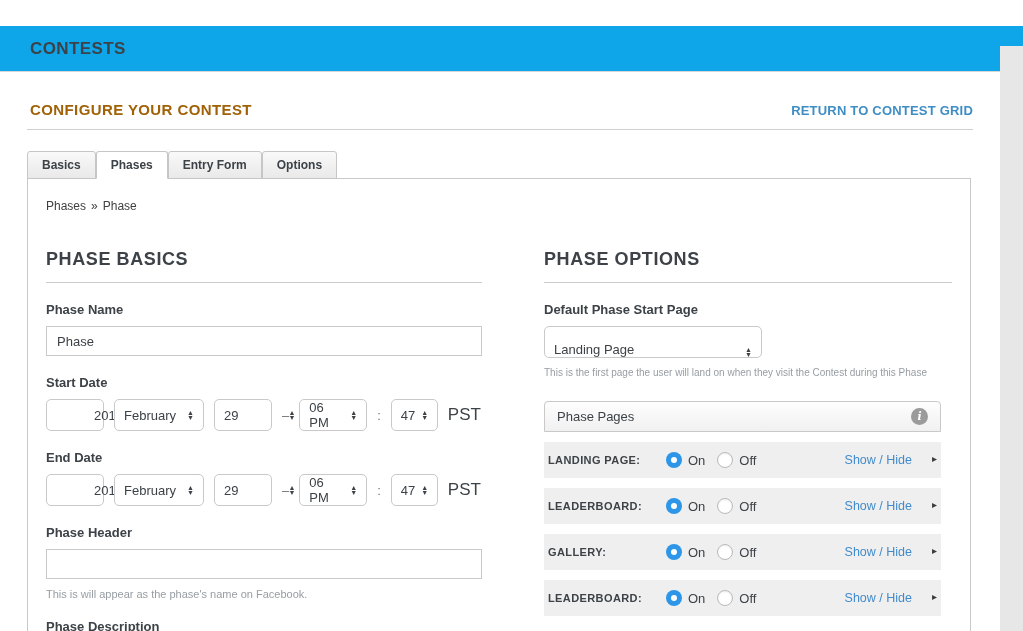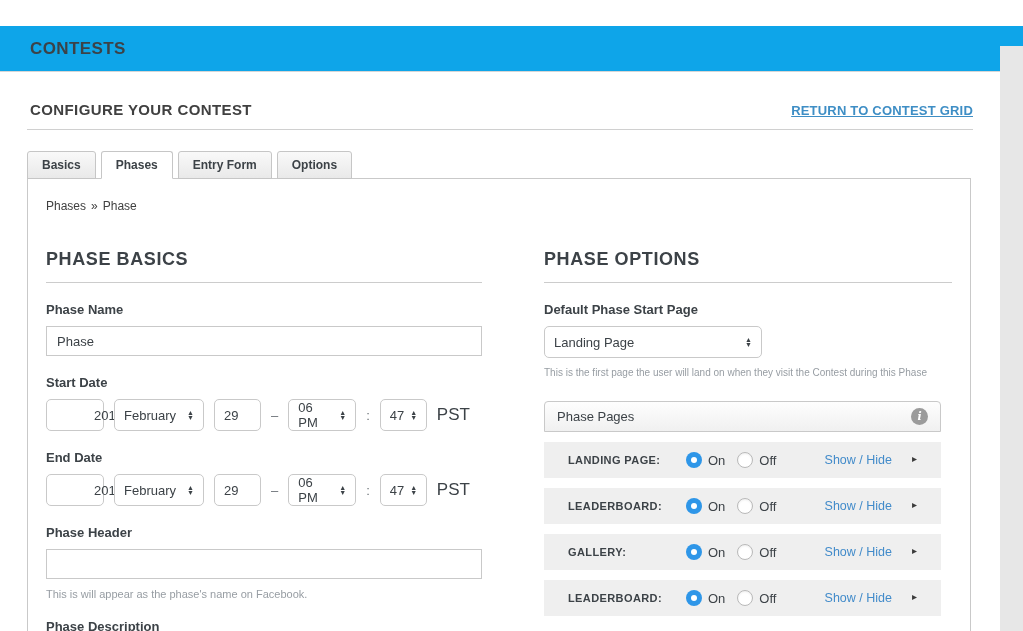--- a/index.html
+++ b/index.html
@@ -40,27 +40,26 @@
     margin: 29px 50px 0 30px;
     width: 943px;
     display: flex;
     justify-content: space-between;
     align-items: flex-end;
   }
   .header-row h2 {
     font-size: 15px;
     font-weight: bold;
     letter-spacing: .4px;
-    color: #404040;
+    color: #a16207;
   }
   .return-link {
     font-size: 13px;
     font-weight: bold;
     color: #3e8ec5;
-    text-decoration: underline;
     letter-spacing: .2px;
     cursor: pointer;
   }
   .top-divider {
     margin: 11px 0 0 27px;
     width: 946px;
     border-top: 1px solid #d0d0d0;
   }
   
   .tabs {
@@ -70,21 +69,20 @@
     z-index: 2;
   }
   .tab {
     font-size: 12px;
     font-weight: bold;
     color: #3c4247;
     padding: 6px 14px 5px 14px;
     background: linear-gradient(#f9f9f9, #e9e9e9);
     border: 1px solid #c6c6c6;
     border-radius: 3px 3px 0 0;
-    margin-right: 5px;
     margin-bottom: -1px;
     cursor: pointer;
   }
   .tab.active {
     background: #ffffff;
     border-bottom-color: #ffffff;
     padding-bottom: 6px;
   }
   
   .panel {
@@ -153,24 +151,24 @@
     display: flex;
     align-items: center;
     justify-content: space-between;
     padding: 0 9px;
     font-size: 13px;
     color: #3c4247;
     cursor: pointer;
   }
   .w-year { width: 58px; padding-left: 47px; }
   .w-month { width: 90px; }
-  .w-day { width: 47px; gap: 44px; }
+  .w-day { width: 58px; gap: 44px; }
   .w-hour { width: 68px; }
   .w-min { width: 47px; }
-  .w-page { width: 218px; }
+  .w-page { width: 218px; align-items: flex-end; }
   .stepper {
     display: inline-flex;
     flex-direction: column;
     align-items: center;
     font-size: 7px;
     line-height: 5px;
     color: #3c4247;
     margin-left: 6px;
   }
   .stepper::before { content: "▲"; }
@@ -217,21 +215,21 @@
     font-size: 11px;
     cursor: pointer;
   }
   .info-icon::after { content: "i"; }
   .page-row {
     height: 36px;
     background: #efefef;
     margin-top: 10px;
     display: flex;
     align-items: center;
-    padding: 0 24px;
+    padding: 0 4px;
   }
   .page-row:first-of-type { margin-top: 5px; }
   .row-label {
     font-size: 11px;
     font-weight: bold;
     letter-spacing: .4px;
     color: #3c4247;
     width: 118px;
     flex-shrink: 0;
   }

